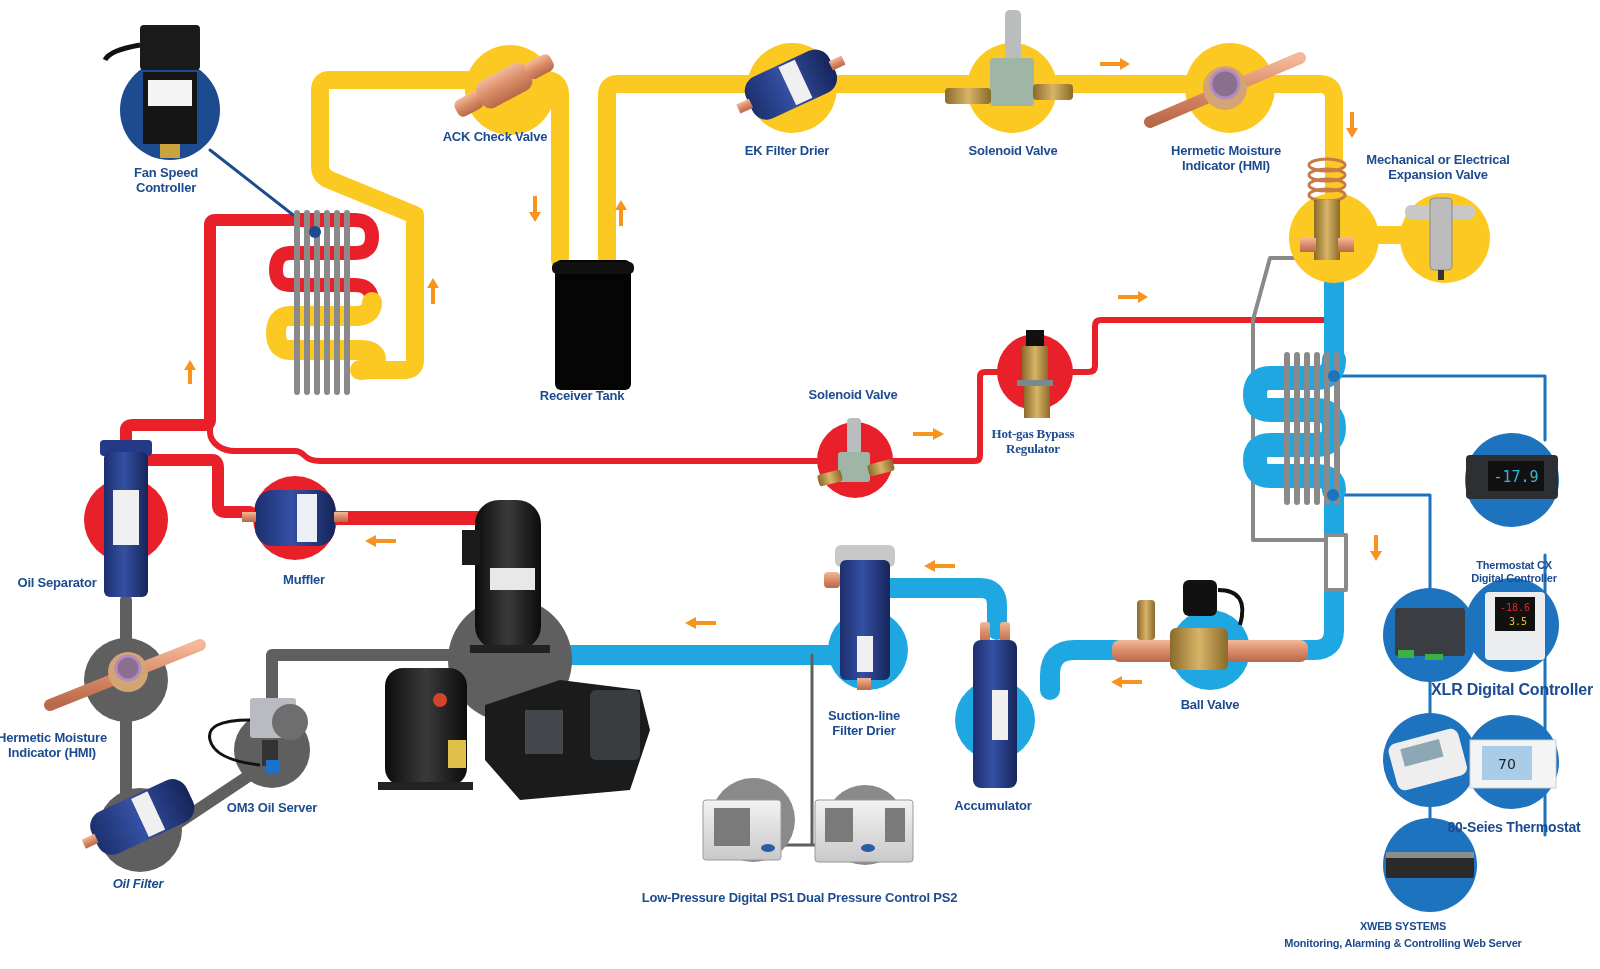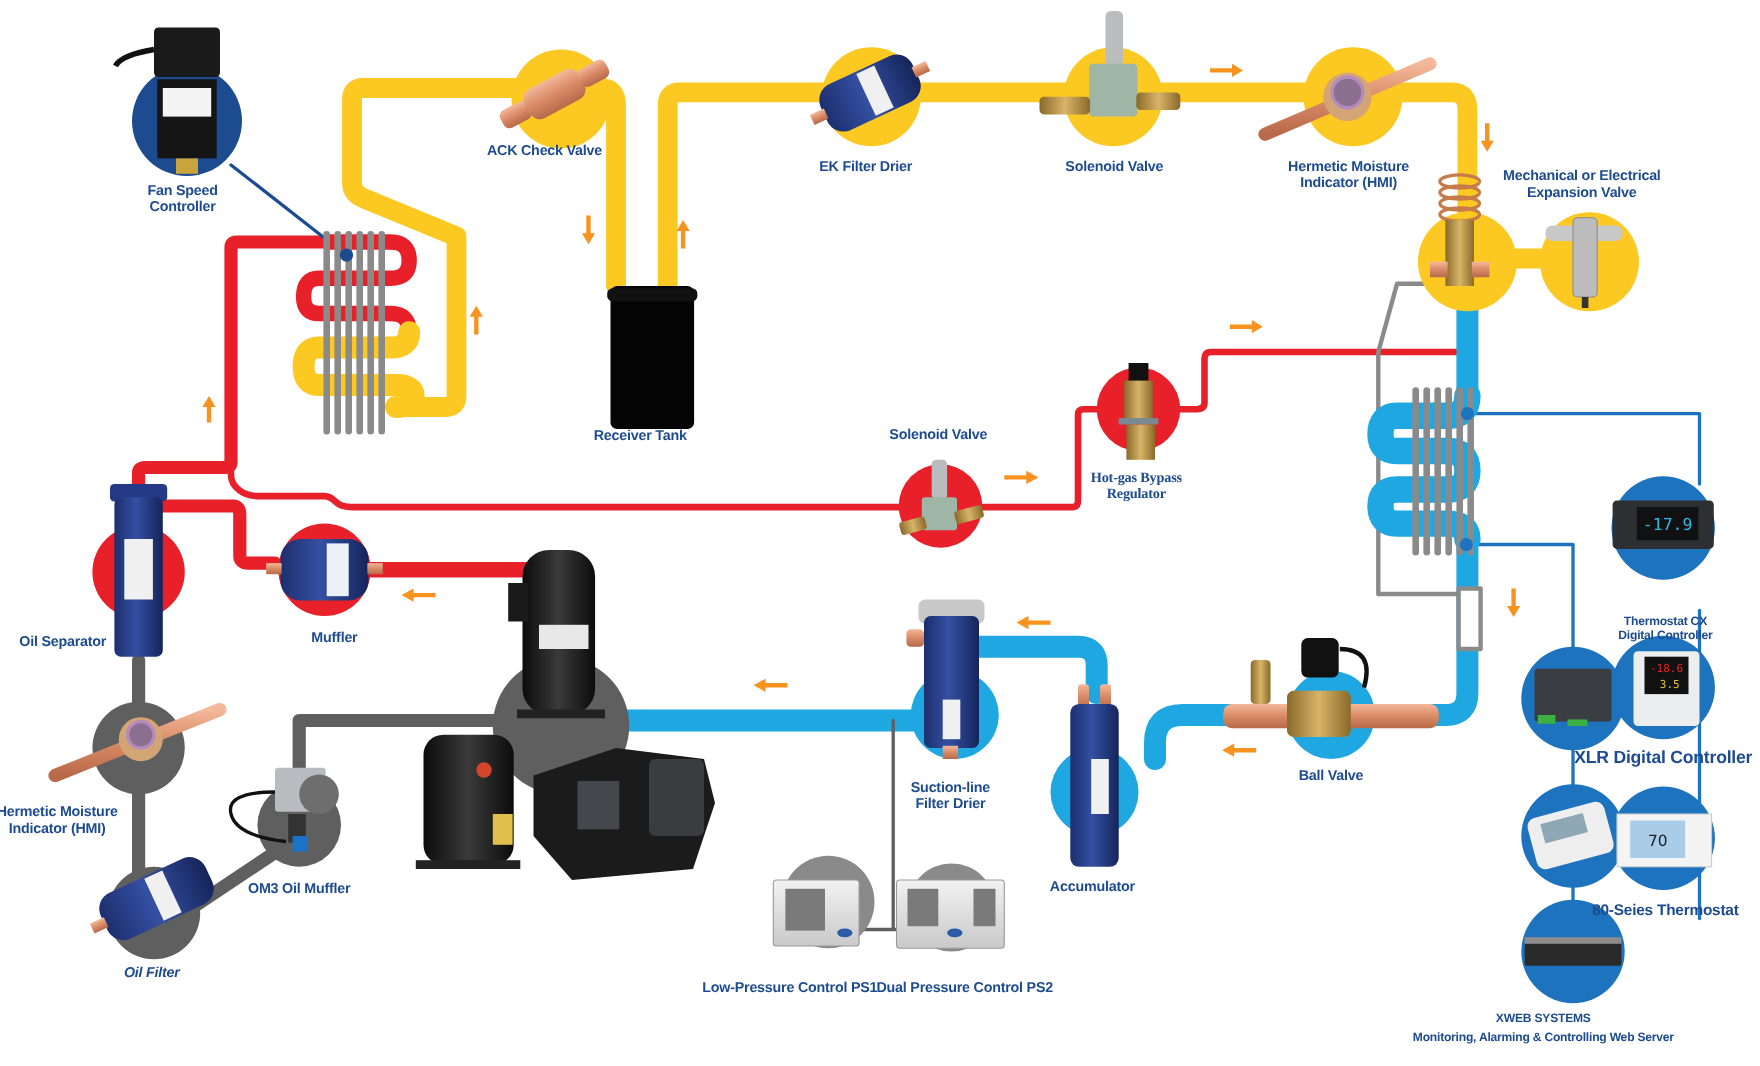--- a/index.html
+++ b/index.html
@@ -374,37 +374,37 @@
   <span>Oil Separator</span>
 </div>
 <div class="lbl" style="left:288px; top:572px;padding-left:32px;">
   <span>Muffler</span>
 </div>
 <div class="lbl" style="left:52px; top:730px;">
   <span>Hermetic Moisture</span>
   <span>Indicator (HMI)</span>
 </div>
 <div class="lbl" style="left:272px; top:800px;">
-  <span>OM3 Oil Muffler</span>
+  <span>OM3 Oil Server</span>
 </div>
 <div class="lbl" style="left:138px; top:876px;font-style:italic;">
   <span>Oil Filter</span>
 </div>
 <div class="lbl" style="left:864px; top:708px;">
   <span>Suction-line</span>
   <span>Filter Drier</span>
 </div>
 <div class="lbl" style="left:993px; top:798px;">
   <span>Accumulator</span>
 </div>
 <div class="lbl" style="left:1210px; top:697px;">
   <span>Ball Valve</span>
 </div>
 <div class="lbl" style="left:718px; top:890px;">
-  <span>Low-Pressure Control PS1</span>
+  <span>Low-Pressure Digital PS1</span>
 </div>
 <div class="lbl" style="left:877px; top:890px;">
   <span>Dual Pressure Control PS2</span>
 </div>
 <div class="lbl" style="left:1514px; top:535px; font-size:11px; line-height:13px;margin-top:24px;">
   <span>Thermostat CX</span>
   <span>Digital Controller</span>
 </div>
 <div class="lbl" style="left:1512px; top:683px; font-size:16px; line-height:13px;">
   <span>XLR Digital Controller</span>

